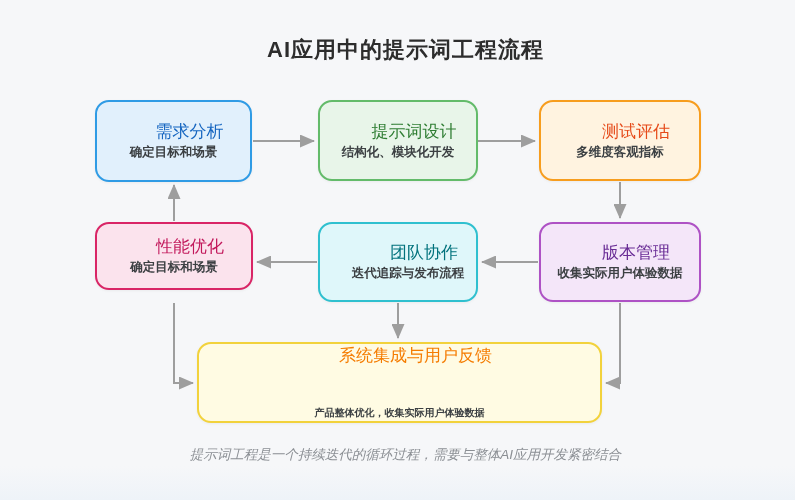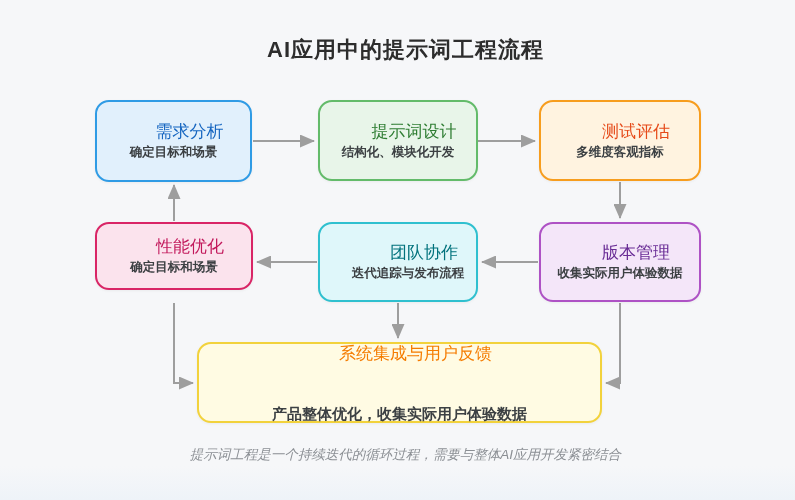--- a/index.html
+++ b/index.html
@@ -43,21 +43,21 @@
   .node-title{
     font-size:17px;font-weight:normal;
     line-height:1;
     margin-left:32px;
   }
   .node-sub{
     font-size:12.5px;color:#3c4043;
     line-height:1;
     font-weight:bold;
   }
-  .node-wide .node-sub{font-size:15px;}
+  .node-wide .node-sub{font-size:10px;}
   .caption{
     position:absolute;top:446px;left:8px;width:100%;
     text-align:center;
     font-style:italic;
     font-size:13.5px;color:#8b8f94;
     margin:0;
   }
   
   #node-requirements {left:95px;  top:100px; width:157px; height:82px;}
   #node-design       {left:318px; top:100px; width:160px; height:81px;}

